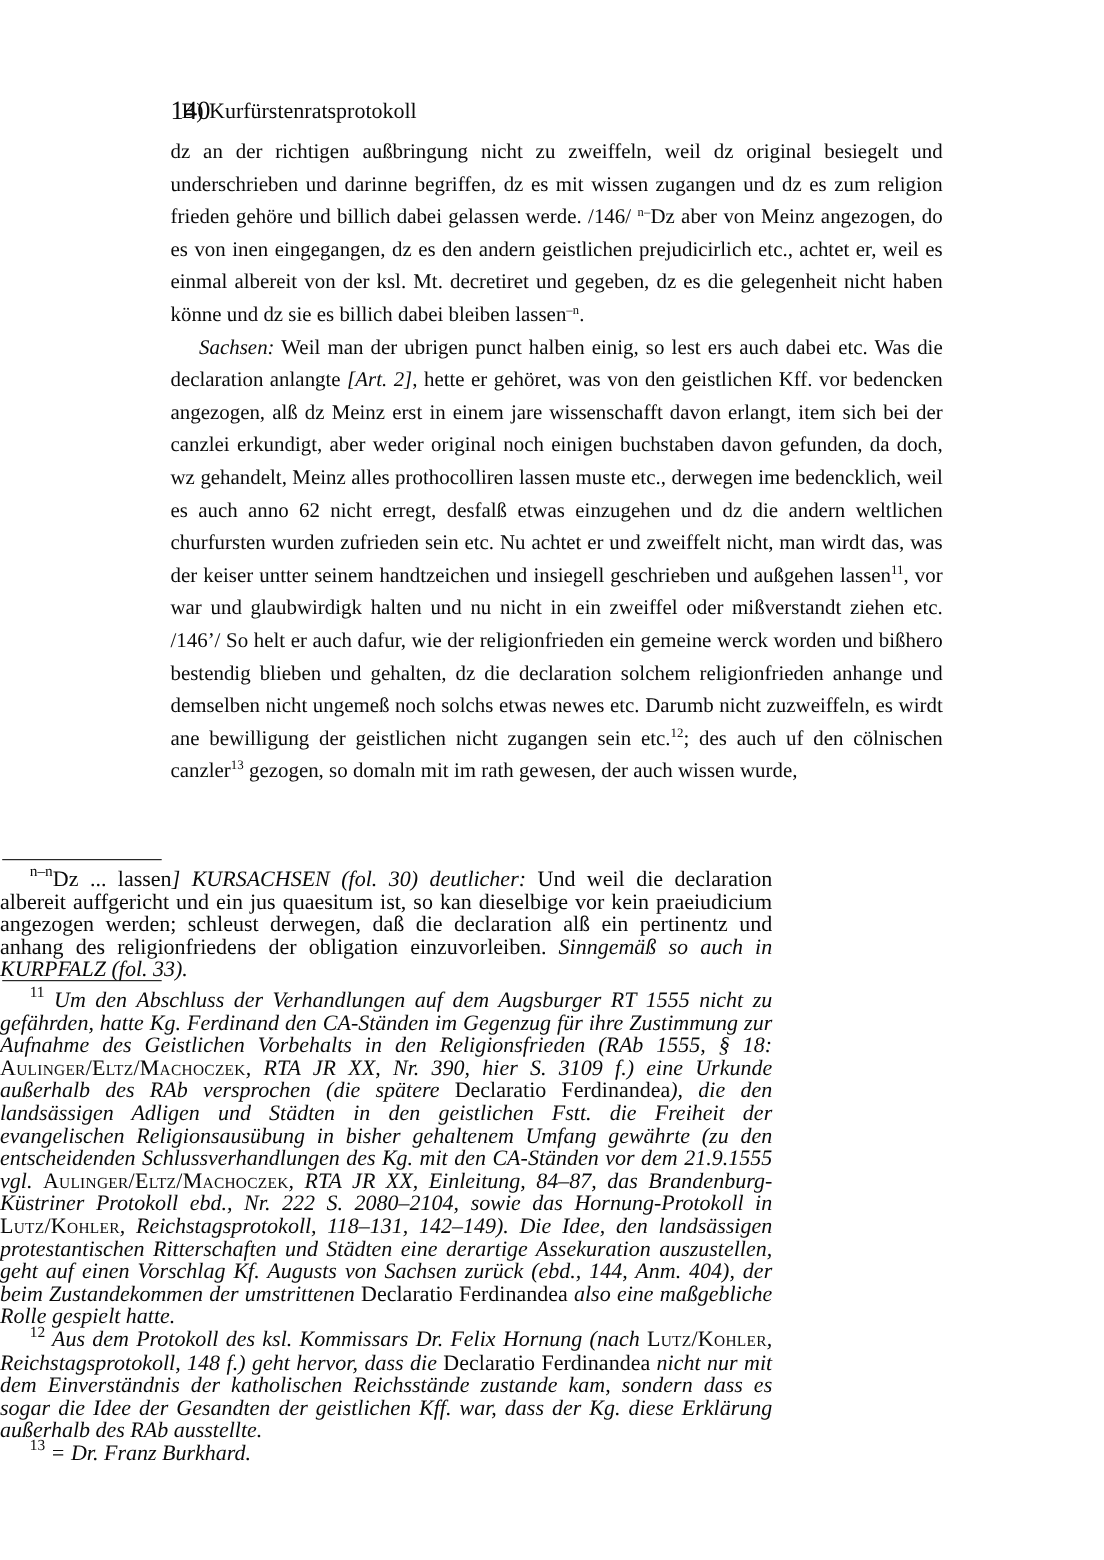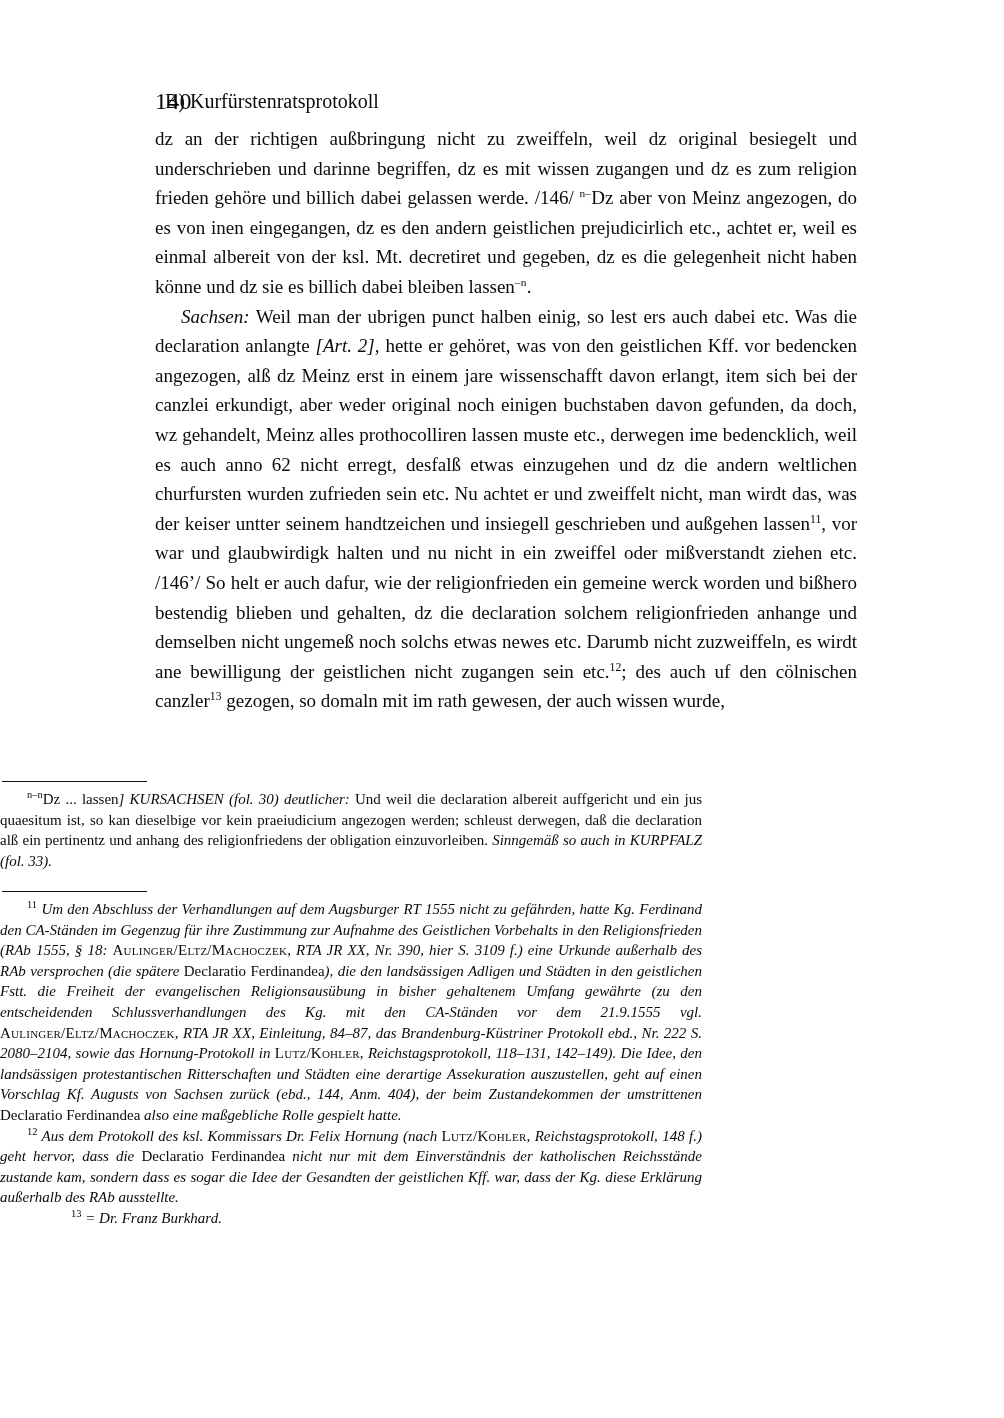--- a/index.html
+++ b/index.html
@@ -88,28 +88,28 @@
   .fn-block  { position: absolute; left: 0; top: 891px; width: 702px; }
 
   .rule {
     width: 145px;
     height: 0;
     border-top: 1.3px solid #111;
     margin: 0 0 7px 2px;
   }
   .note {
     margin: 0;
-    font-size: 15px;
+    font-size: 20px;
     line-height: 20.6px;
     text-align: justify;
     text-justify: inter-word;
     text-indent: 27px;
   }
   .note.fn12 { text-indent: 27px; }
-  .note.fn13 { text-indent: 27px; text-align: left; padding-left: 44px; }
+  .note.fn13 { text-indent: 27px; text-align: left; }
   .note .marker {
     font-size: 0.70em;
     vertical-align: 0.62em;
     line-height: 0;
     font-style: normal;
   }
   .sc {
     font-variant: small-caps;
     font-style: normal;
     letter-spacing: 0.25px;

